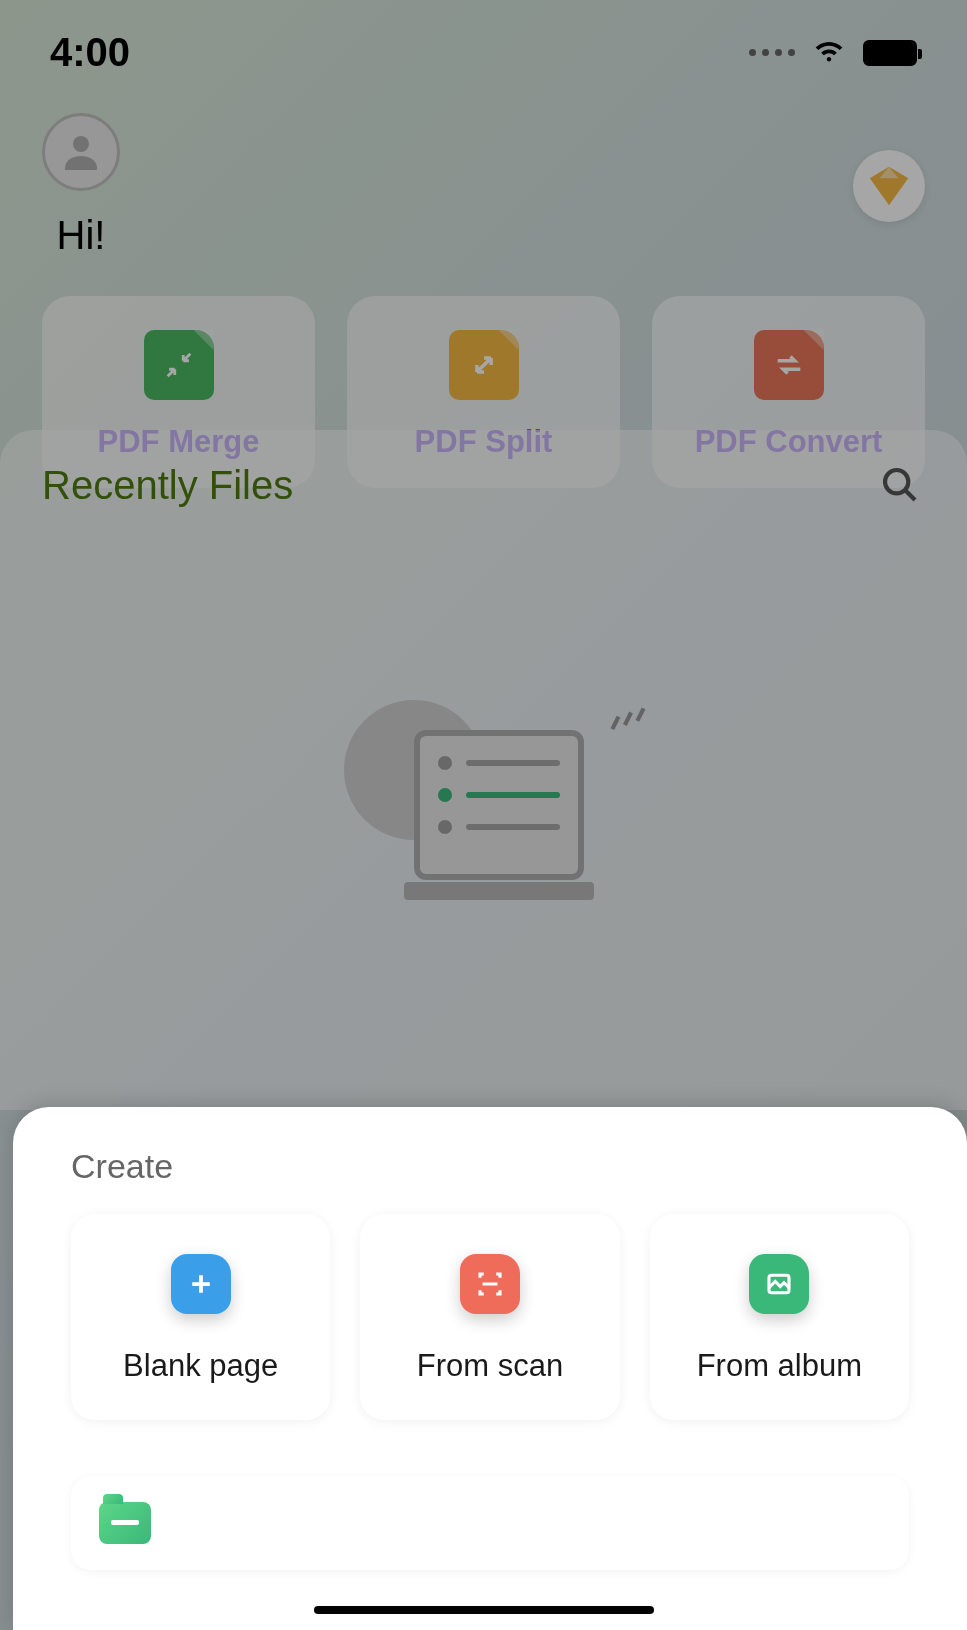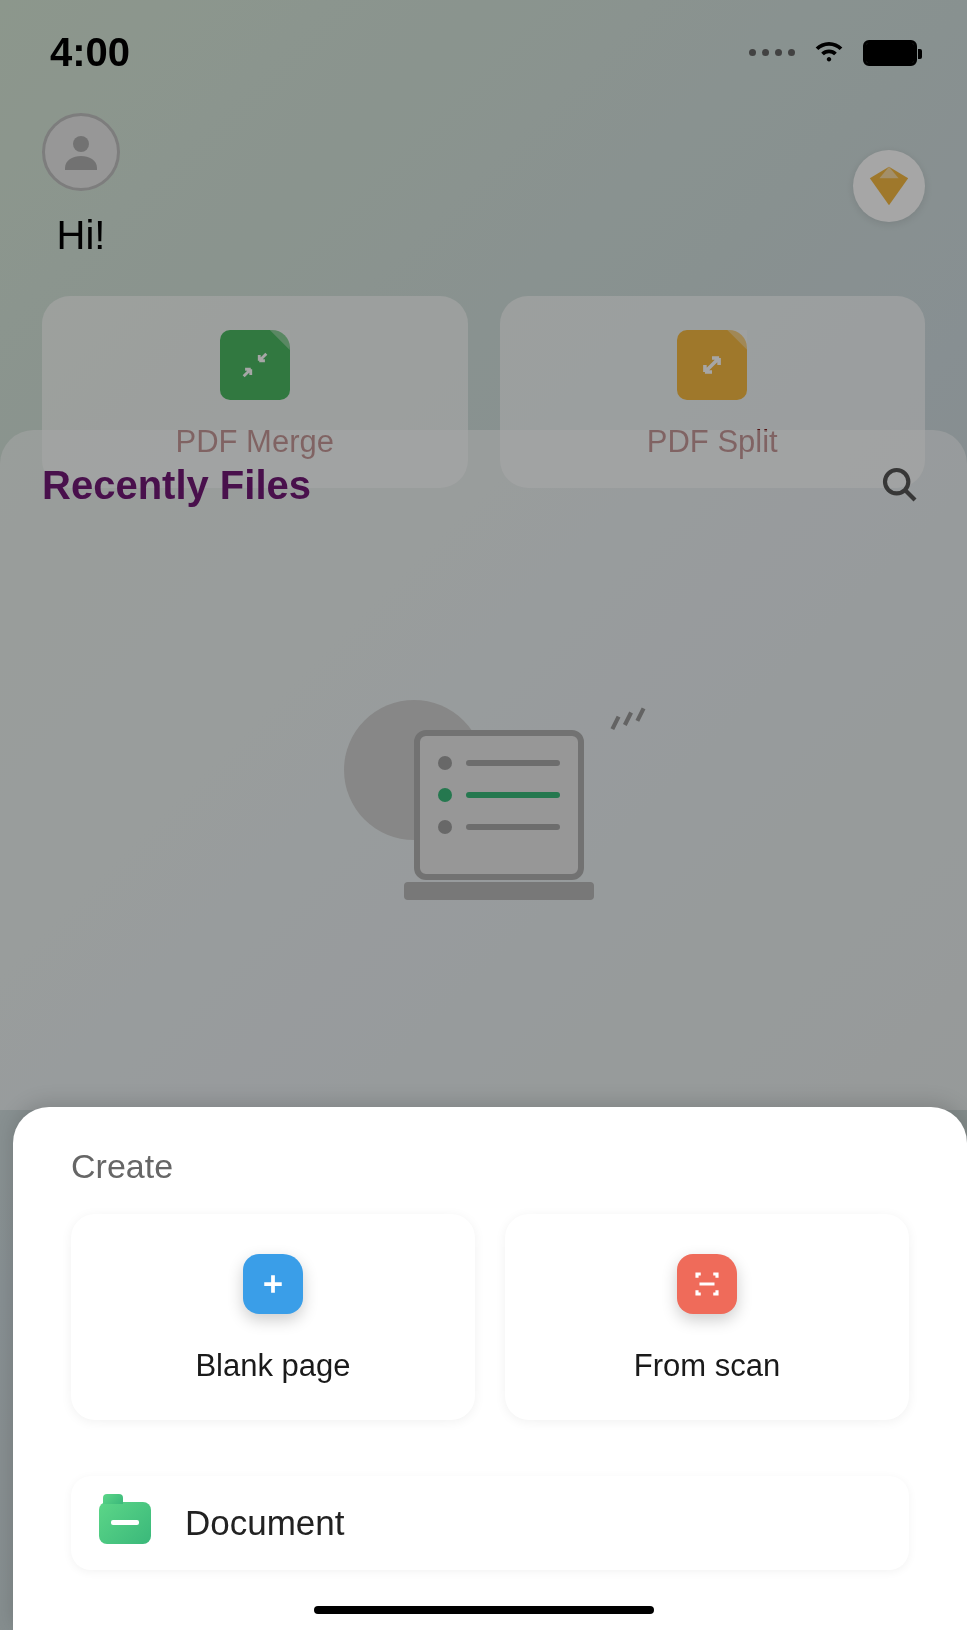--- a/index.html
+++ b/index.html
@@ -63,29 +63,29 @@
       width: 70px; height: 70px; border-radius: 10px 18px 10px 10px;
       display: flex; align-items: center; justify-content: center;
       position: relative;
     }
     .tool-icon::before {
       content: ''; position: absolute; top: 0; right: 0;
       width: 20px; height: 20px; background: rgba(255,255,255,0.35);
       clip-path: polygon(100% 0, 100% 100%, 0 0);
     }
     .tool-icon svg { width: 34px; height: 34px; }
-    .tool-label { font-size: 31px; font-weight: 400; color: #7f1d1d; }
+    .tool-label { font-size: 31px; font-weight: 700; color: #8b5cf6; }
 
     .files-section {
       position: absolute; top: 430px; left: 0; right: 0;
       background: rgba(255,255,255,0.55); border-radius: 34px 34px 0 0;
       padding: 30px 42px; height: 680px;
     }
     .files-header { display: flex; justify-content: space-between; align-items: center; }
-    .files-title { font-size: 40px; font-weight: 700; color: #701a75; }
+    .files-title { font-size: 40px; font-weight: 400; color: #4d7c0f; }
     .search-btn { width: 50px; height: 50px; display: flex; align-items: center; justify-content: center; background: none; border: none; cursor: pointer; }
     .search-btn svg { width: 40px; height: 40px; }
     .empty-state {
       margin-top: 180px; display: flex; justify-content: center; align-items: center;
     }
     .empty-illust { position: relative; width: 280px; height: 240px; }
     .empty-circle { position: absolute; left: 0; top: 10px; width: 140px; height: 140px; background: #d0d0d0; border-radius: 50%; }
     .empty-doc {
       position: absolute; left: 70px; top: 40px; width: 170px; height: 150px;
       background: #e8e8e8; border-radius: 12px; border: 6px solid #b0b0b0;
@@ -189,20 +189,28 @@
     </div>
     <div class="tool-label">PDF Merge</div>
   </div>
   <div class="tool-card">
     <div class="tool-icon" style="background:#f4b942">
       <svg viewBox="0 0 24 24" fill="none" stroke="#fff" stroke-width="2.5">
           <path d="M7 17L17 7M17 7h-5M17 7v5M7 17h5M7 17v-5"></path>
         </svg>
     </div>
     <div class="tool-label">PDF Split</div>
+  </div>
+  <div class="tool-card">
+    <div class="tool-icon" style="background:#e8775a">
+      <svg viewBox="0 0 24 24" fill="none" stroke="#fff" stroke-width="2.5">
+          <path d="M4 9h12l-3-3M20 15H8l3 3"></path>
+        </svg>
+    </div>
+    <div class="tool-label">PDF Convert</div>
   </div>
 </div>
 
 <div class="files-section">
   <div class="files-header">
     <div class="files-title">Recently Files</div>
     <button class="search-btn">
       <svg viewBox="0 0 24 24" fill="none" stroke="#555" stroke-width="2.5">
           <circle cx="10" cy="10" r="7"></circle>
           <path d="M21 21l-6-6"></path>
@@ -248,20 +256,28 @@
       <div class="create-label">Blank page</div>
     </div>
     <div class="create-card">
       <div class="create-icon" style="background:#ef6b5a">
         <svg viewBox="0 0 24 24" stroke="#fff" stroke-width="2.5" fill="none">
             <path d="M4 7V4h3M20 7V4h-3M4 17v3h3M20 17v3h-3M6 12h12"></path>
           </svg>
       </div>
       <div class="create-label">From scan</div>
     </div>
+    <div class="create-card">
+      <div class="create-icon" style="background:#3ab87a">
+        <svg viewBox="0 0 24 24" stroke="#fff" stroke-width="2.5" fill="none">
+            <rect x="4" y="5" width="16" height="14" rx="2"></rect>
+            <path d="M4 15l5-5 4 4 3-3 4 4"></path>
+          </svg>
+      </div>
+      <div class="create-label">From album</div>
+    </div>
   </div>
   <div class="from-row">
     <div class="from-icon"></div>
-    <div class="from-label">Document</div>
   </div>
 </div>
 
 <div class="home-indicator"></div>
 
 </body></html>

